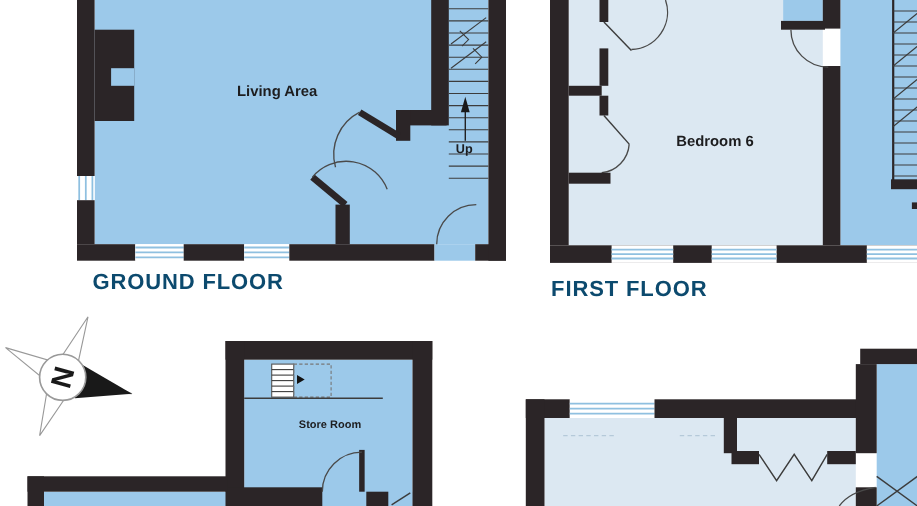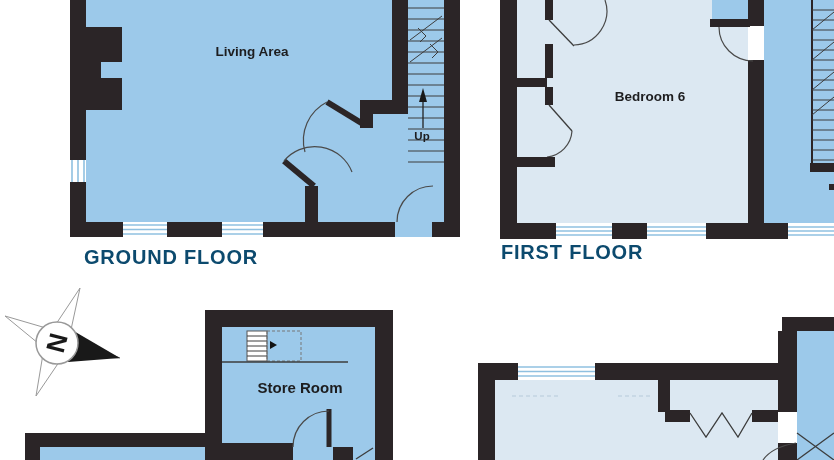--- a/index.html
+++ b/index.html
@@ -20,23 +20,23 @@
   .leaf5{stroke:var(--wall-color,#2b2527);stroke-width:5;fill:none;}
   .dash{stroke:#777;stroke-width:1;fill:none;stroke-dasharray:3 2;}
   .dashlight{stroke:#b5c9d9;stroke-width:1.2;fill:none;stroke-dasharray:4 3;}
   .star{fill:#ffffff;stroke:#999;stroke-width:1;}
   .ncirc{fill:#ffffff;stroke:#999;stroke-width:1.5;}
   .ntri{fill:#191919;}
   .lbl{
     position:absolute;font-weight:bold;color:var(--label-text,#1d1d1f);
     transform:translate(-50%,-50%);white-space:nowrap;
   }
-  .room-lbl{font-size:13.5px;}
+  .room-lbl{font-size:13.5px;margin-top:32px;}
   .small-lbl{font-size:11.5px;}
-  .store-lbl{font-size:15px;}
+  .store-lbl{font-size:10px;}
   .title{
     position:absolute;font-weight:bold;font-size:20px;color:#0c4a6e;
     letter-spacing:0.8px;white-space:nowrap;
   }
 </style>
 </head>
 <body>
 
 <div id="canvas">
   <svg id="plan-svg" width="834" height="460" viewBox="0 0 834 460">
@@ -250,15 +250,15 @@
       <polygon class="ntri" points="72,330 120,358 68,362"></polygon>
       <circle class="ncirc" cx="57" cy="343" r="21"></circle>
       <text x="57" y="343" transform="rotate(105 57 343)" text-anchor="middle" dominant-baseline="central" font-family="Liberation Sans, sans-serif" font-size="26" font-weight="bold" fill="#191919">N</text>
     </g>
   </svg>
 
   <div class="lbl room-lbl" style="left:252px;top:51px;">Living Area</div>
   <div class="lbl small-lbl" style="left:422px;top:136px;">Up</div>
   <div class="title" style="left:84px;top:246px;">GROUND FLOOR</div>
   <div class="lbl room-lbl" style="left:650px;top:96px;">Bedroom 6</div>
-  <div class="title" style="left:501px;top:241px;">FIRST FLOOR</div>
+  <div class="title" style="left:501px;top:252px;">FIRST FLOOR</div>
   <div class="lbl store-lbl" style="left:300px;top:387px;">Store Room</div>
 </div>
 
 </body></html>

